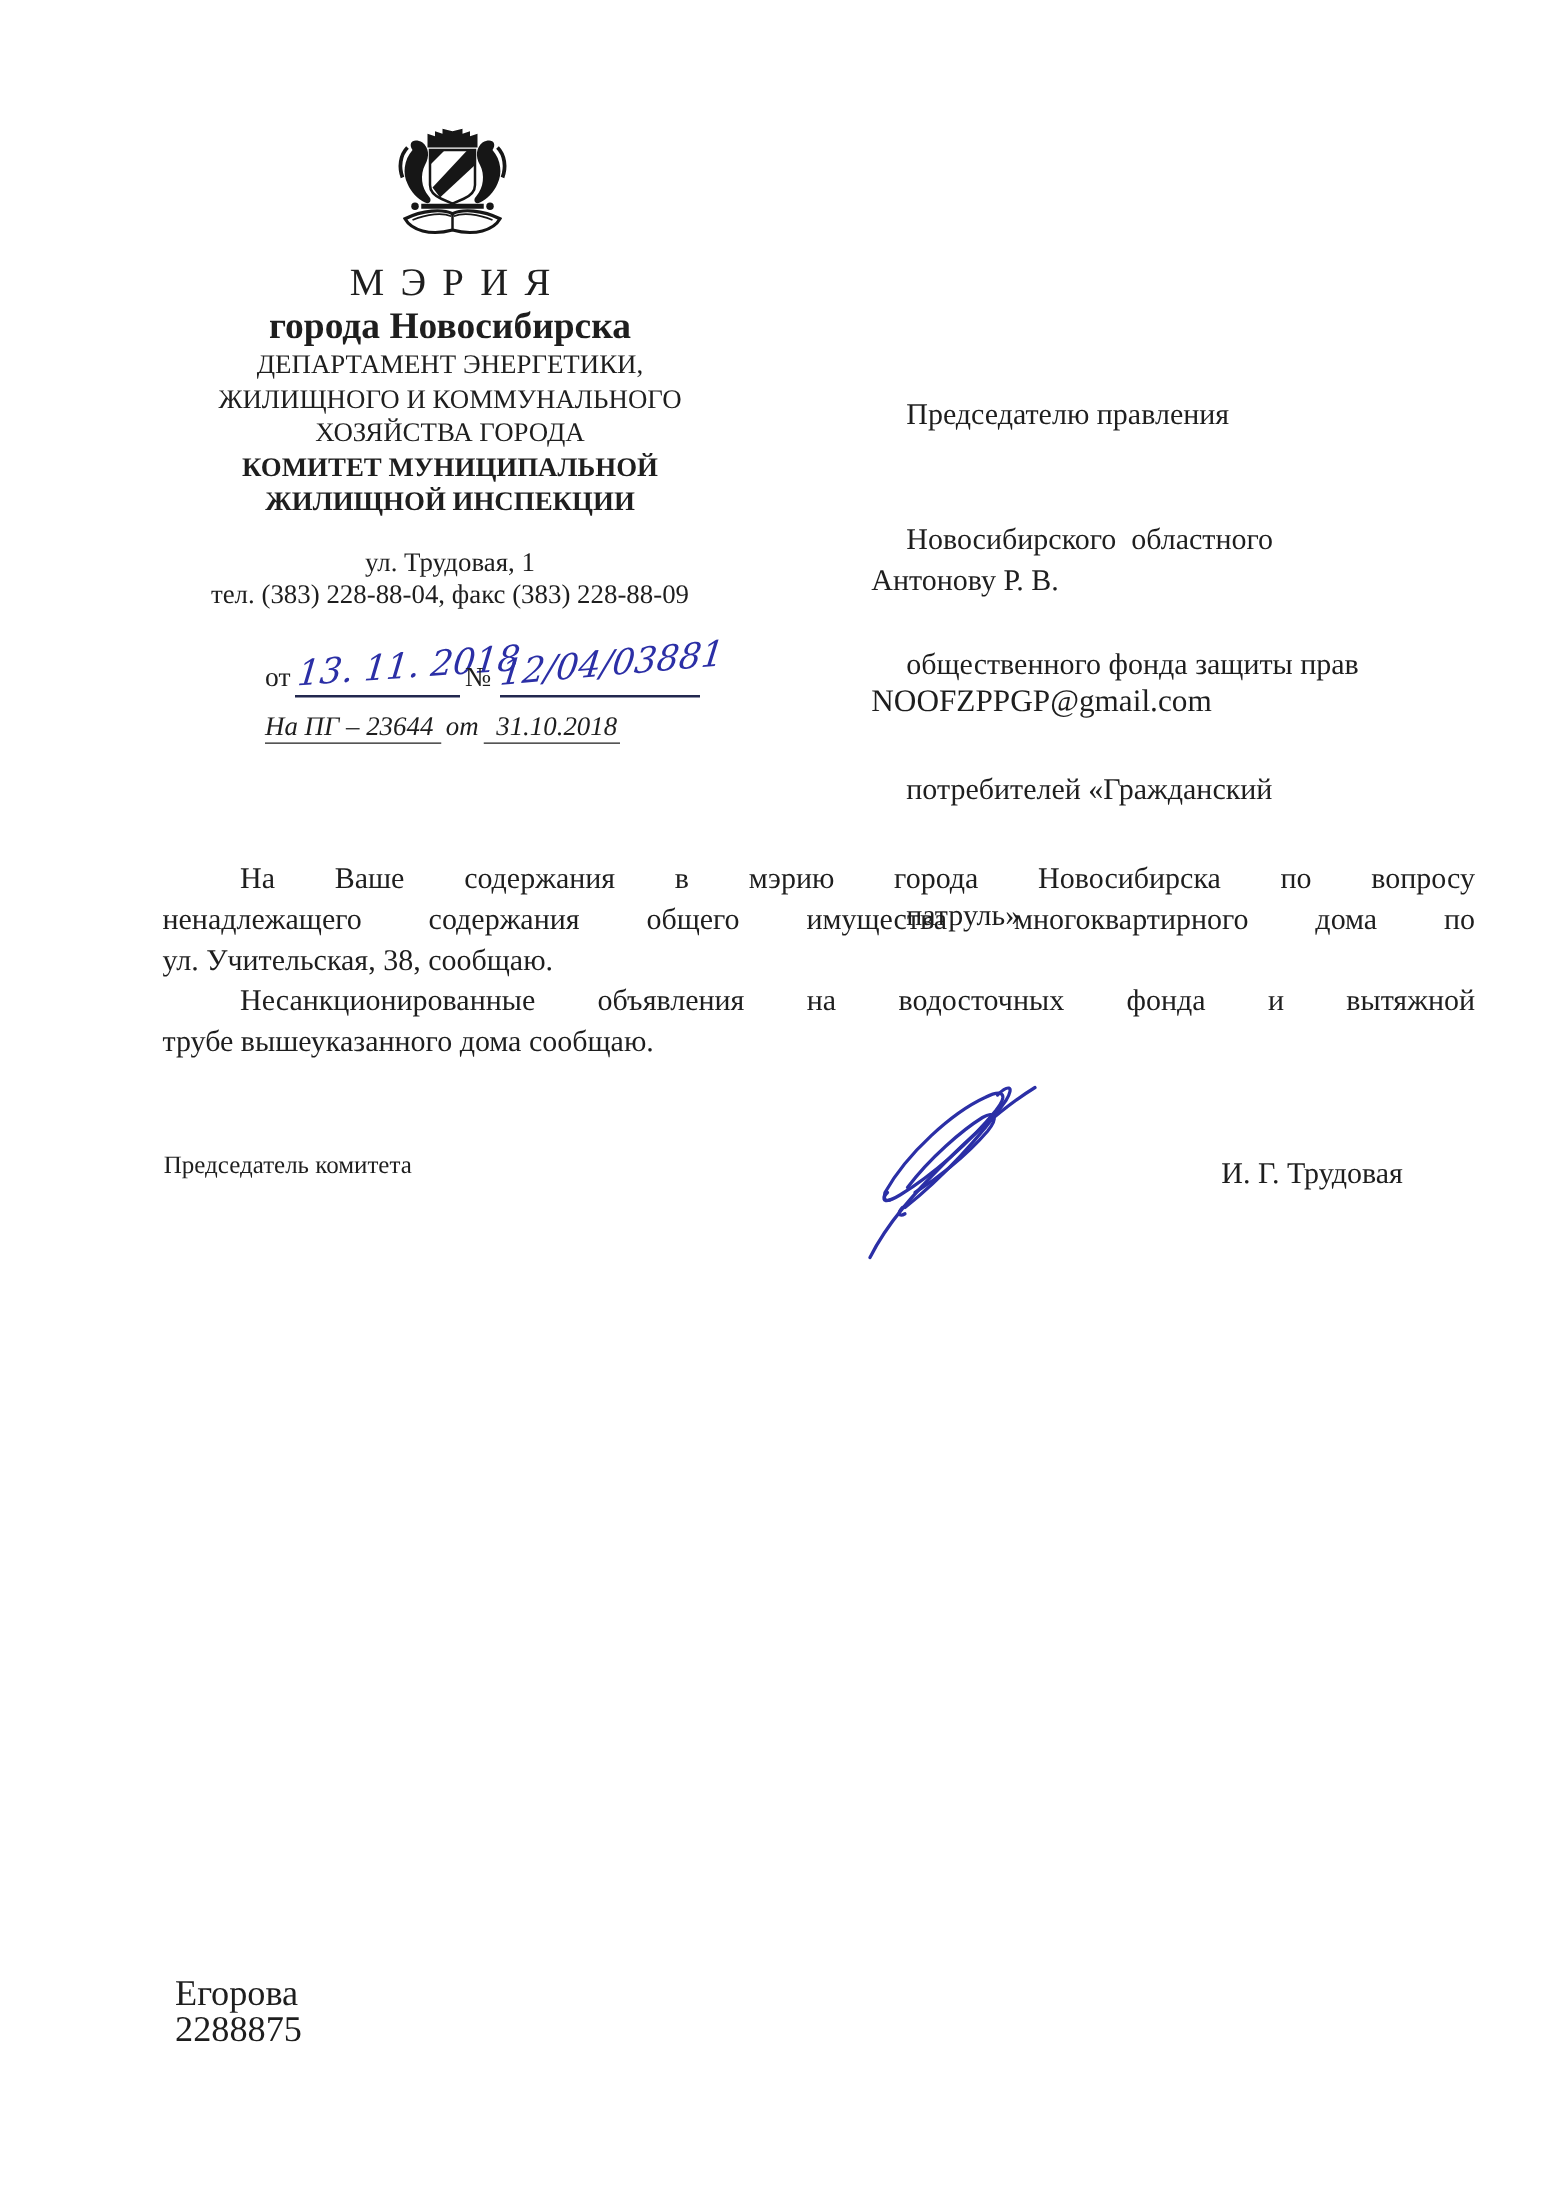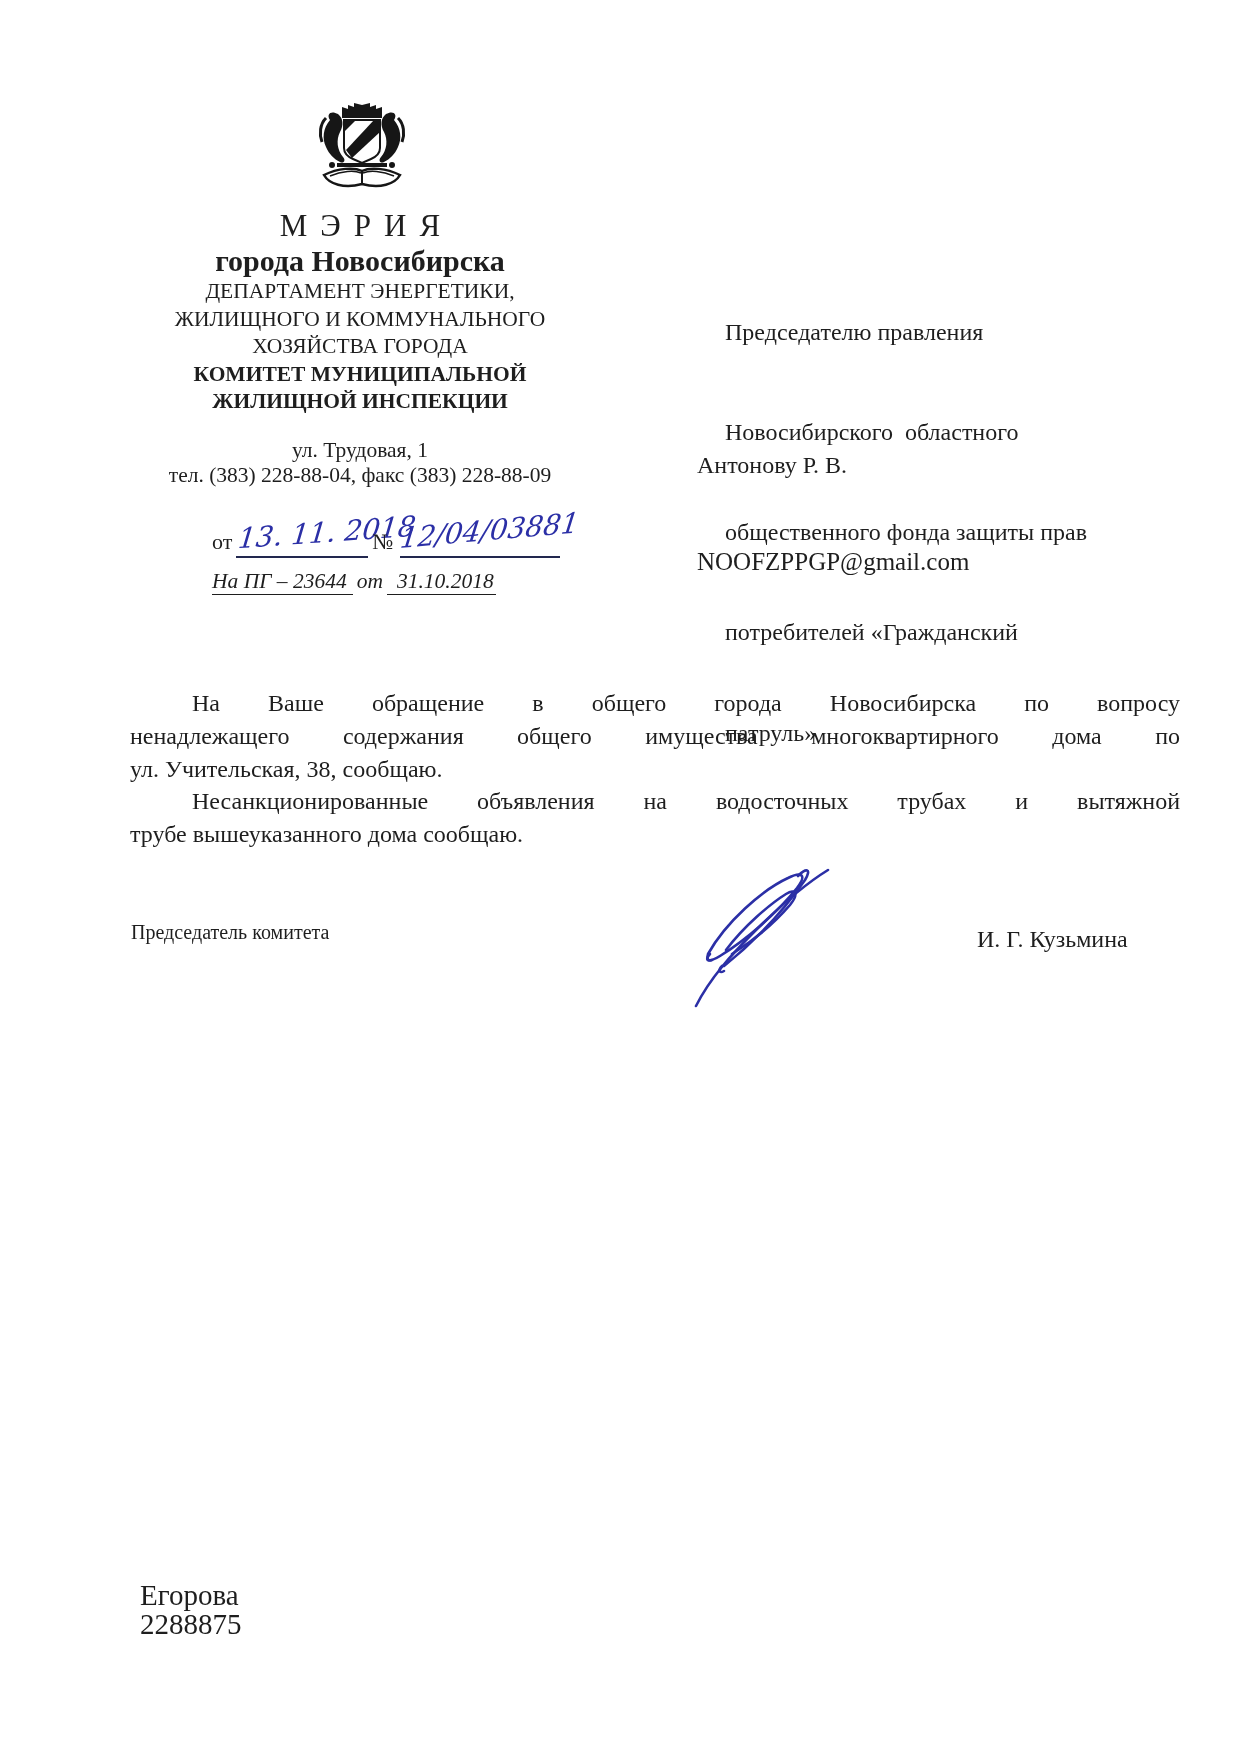--- a/index.html
+++ b/index.html
@@ -119,24 +119,24 @@
     <div>Председателю правления</div>
     <div>Новосибирского  областного</div>
     <div>общественного фонда защиты прав</div>
     <div>потребителей «Гражданский</div>
     <div>патруль»</div>
   </div>
   <div class="abs recipient-name">Антонову Р. В.</div>
   <div class="abs recipient-email">NOOFZPPGP@gmail.com</div>
 
   <div class="abs body-block">
-    <div class="bline jline indent">На Ваше обращение в общего города Новосибирска по вопросу</div>
+    <div class="bline jline indent">На Ваше содержания в мэрию города Новосибирска по вопросу</div>
     <div class="bline jline">ненадлежащего содержания общего имущества многоквартирного дома по</div>
     <div class="bline">ул. Учительская, 38, сообщаю.</div>
-    <div class="bline jline indent">Несанкционированные объявления на водосточных трубах и вытяжной</div>
+    <div class="bline jline indent">Несанкционированные объявления на водосточных фонда и вытяжной</div>
     <div class="bline">трубе вышеуказанного дома сообщаю.</div>
   </div>
 
   <div class="abs signoff-position">Председатель комитета</div>
 
   <svg class="abs signature-svg" viewBox="0 0 158 158" xmlns="http://www.w3.org/2000/svg">
     <g fill="none" stroke="#2b2fa6" stroke-width="2.6" stroke-linecap="round">
 
       <path d="M16,148 C30,120 52,96 76,72 C98,50 122,28 148,12"></path>
 
@@ -144,20 +144,20 @@
 
       <path d="M118,18 C126,10 132,10 125,22 C104,52 74,84 44,108"></path>
 
       <path d="M46,92 C64,68 90,46 106,36 C116,30 119,36 110,47 C92,68 68,86 52,96"></path>
 
       <path d="M30,96 C26,100 26,104 32,102"></path>
       <path d="M42,108 C38,112 39,116 44,113"></path>
     </g>
   </svg>
 
-  <div class="abs signoff-name">И. Г. Кузьмина</div>
+  <div class="abs signoff-name">И. Г. Трудовая</div>
 
   <div class="abs footer-block">
     <div>Егорова</div>
     <div>2288875</div>
   </div>
 
 </div>
 
 </body></html>

